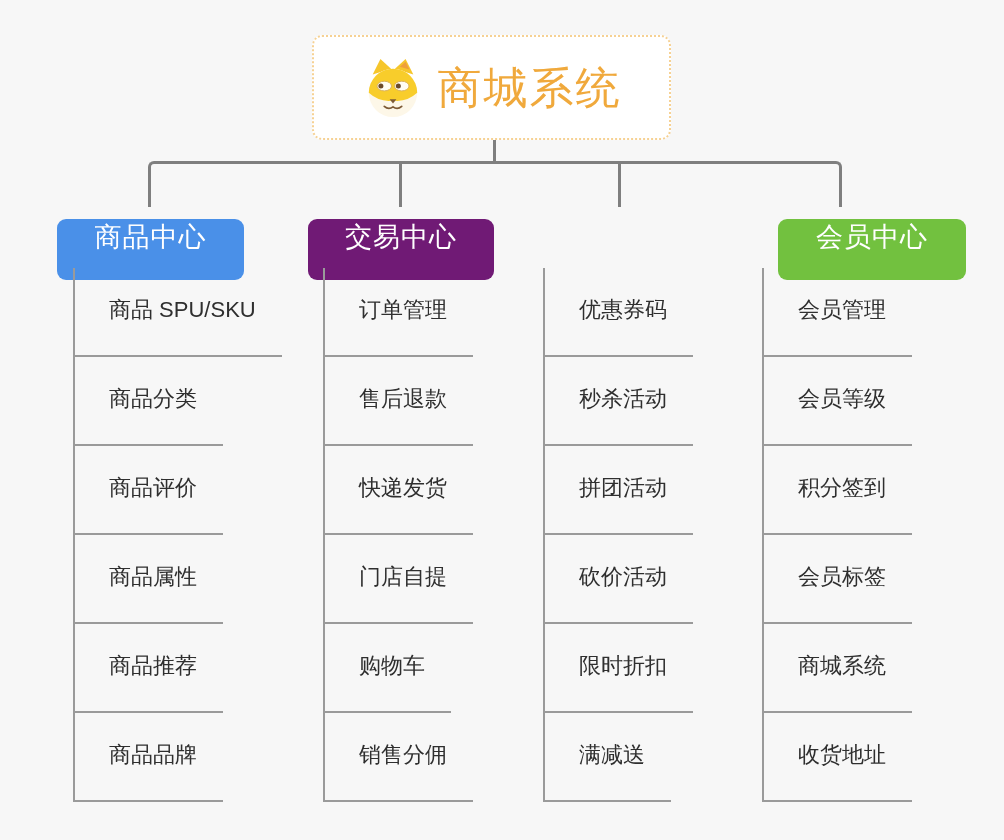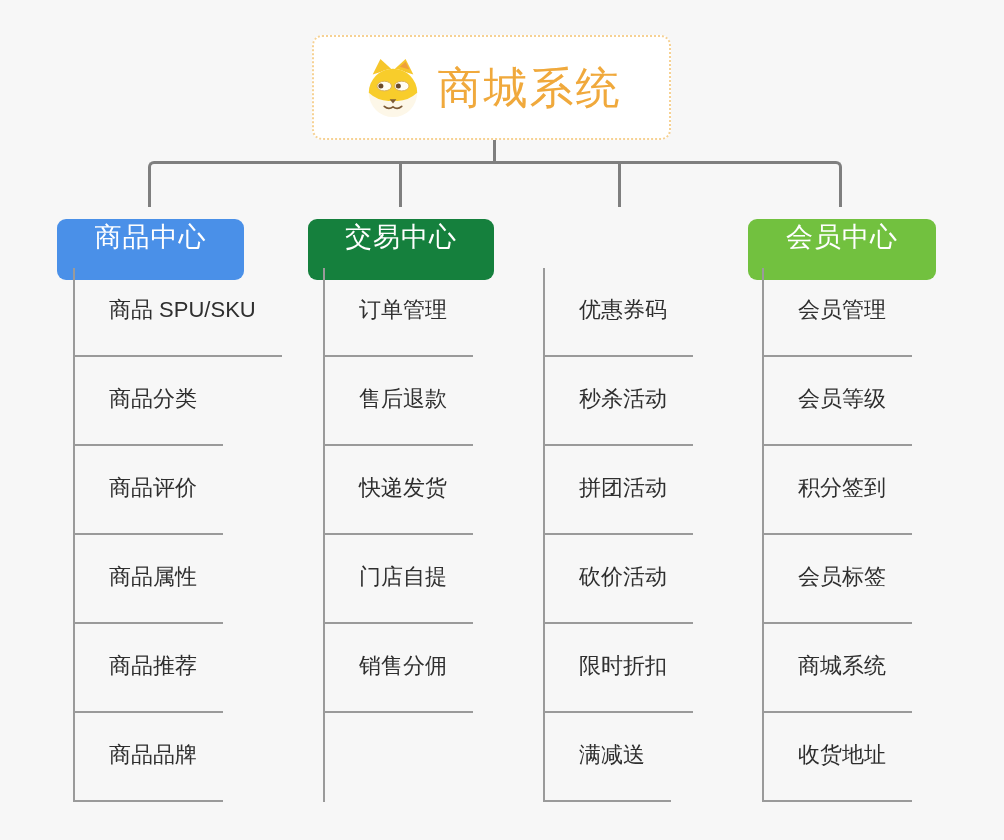--- a/index.html
+++ b/index.html
@@ -48,21 +48,21 @@
     position:absolute;top:207px;height:61px;
     border-radius:9px;
     display:flex;align-items:flex-start;justify-content:center;
     color:#ffffff;font-size:27px;letter-spacing:1px;
     box-sizing:border-box;
     margin-top:12px;
   }
   .b0{left:57px;width:187px;}
   .b1{left:308px;width:186px;}
   .b2{left:527px;width:184px;}
-  .b3{left:748px;width:188px;}
+  .b3{left:778px;width:188px;}
 
   
   .col{
     position:absolute;top:268px;height:534px;
     border-left:2px solid #9a9a9a;
     box-sizing:border-box;
   }
   .c0{left:73px;}
   .c1{left:323px;}
   .c2{left:543px;}
@@ -102,21 +102,21 @@
         <path d="M28.5 43.5 L35.5 43.5 L32 48 Z" fill="#7d5a35"></path>
         <path d="M23 51 Q27.5 55 32 51.5 Q36.5 55 41 51" stroke="#7d5a35" stroke-width="1.8" fill="none" stroke-linecap="round"></path>
       </svg>
     </span>
     <span class="root-title">商城系统</span>
   </div>
 
   <div class="branch b0" style="background-color: rgb(74, 144, 232);">
     <span>商品中心</span>
   </div>
-  <div class="branch b1" style="background-color: #15803d; font-family: Liberation Serif, serif;">
+  <div class="branch b1" style="background-color: #701a75; font-family: Liberation Serif, serif;">
     <span>交易中心</span>
   </div>
   <div class="branch b3" style="background-color: rgb(114, 193, 63);">
     <span>会员中心</span>
   </div>
 
   <div class="col c0">
     <div class="item">
         <span>商品 SPU/SKU</span>
       </div>
@@ -144,20 +144,23 @@
     <div class="item">
         <span>售后退款</span>
       </div>
     <div class="item">
         <span>快递发货</span>
       </div>
     <div class="item">
         <span>门店自提</span>
       </div>
     <div class="item">
+        <span>购物车</span>
+      </div>
+    <div class="item">
         <span>销售分佣</span>
       </div>
   </div>
 
   <div class="col c2">
     <div class="item">
         <span>优惠券码</span>
       </div>
     <div class="item">
         <span>秒杀活动</span>

